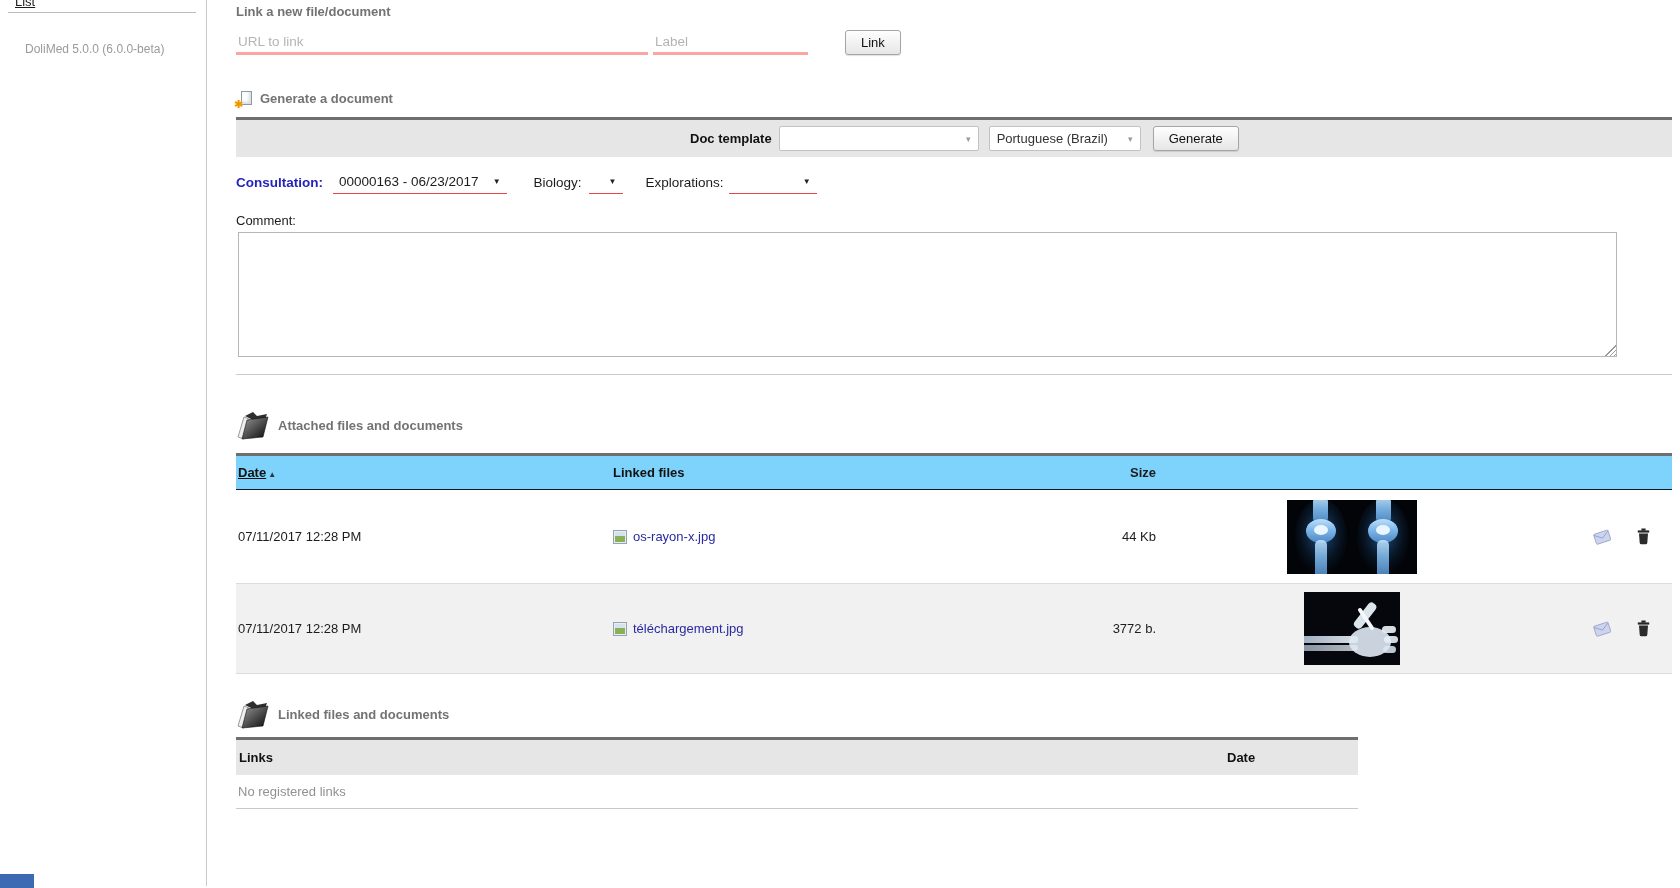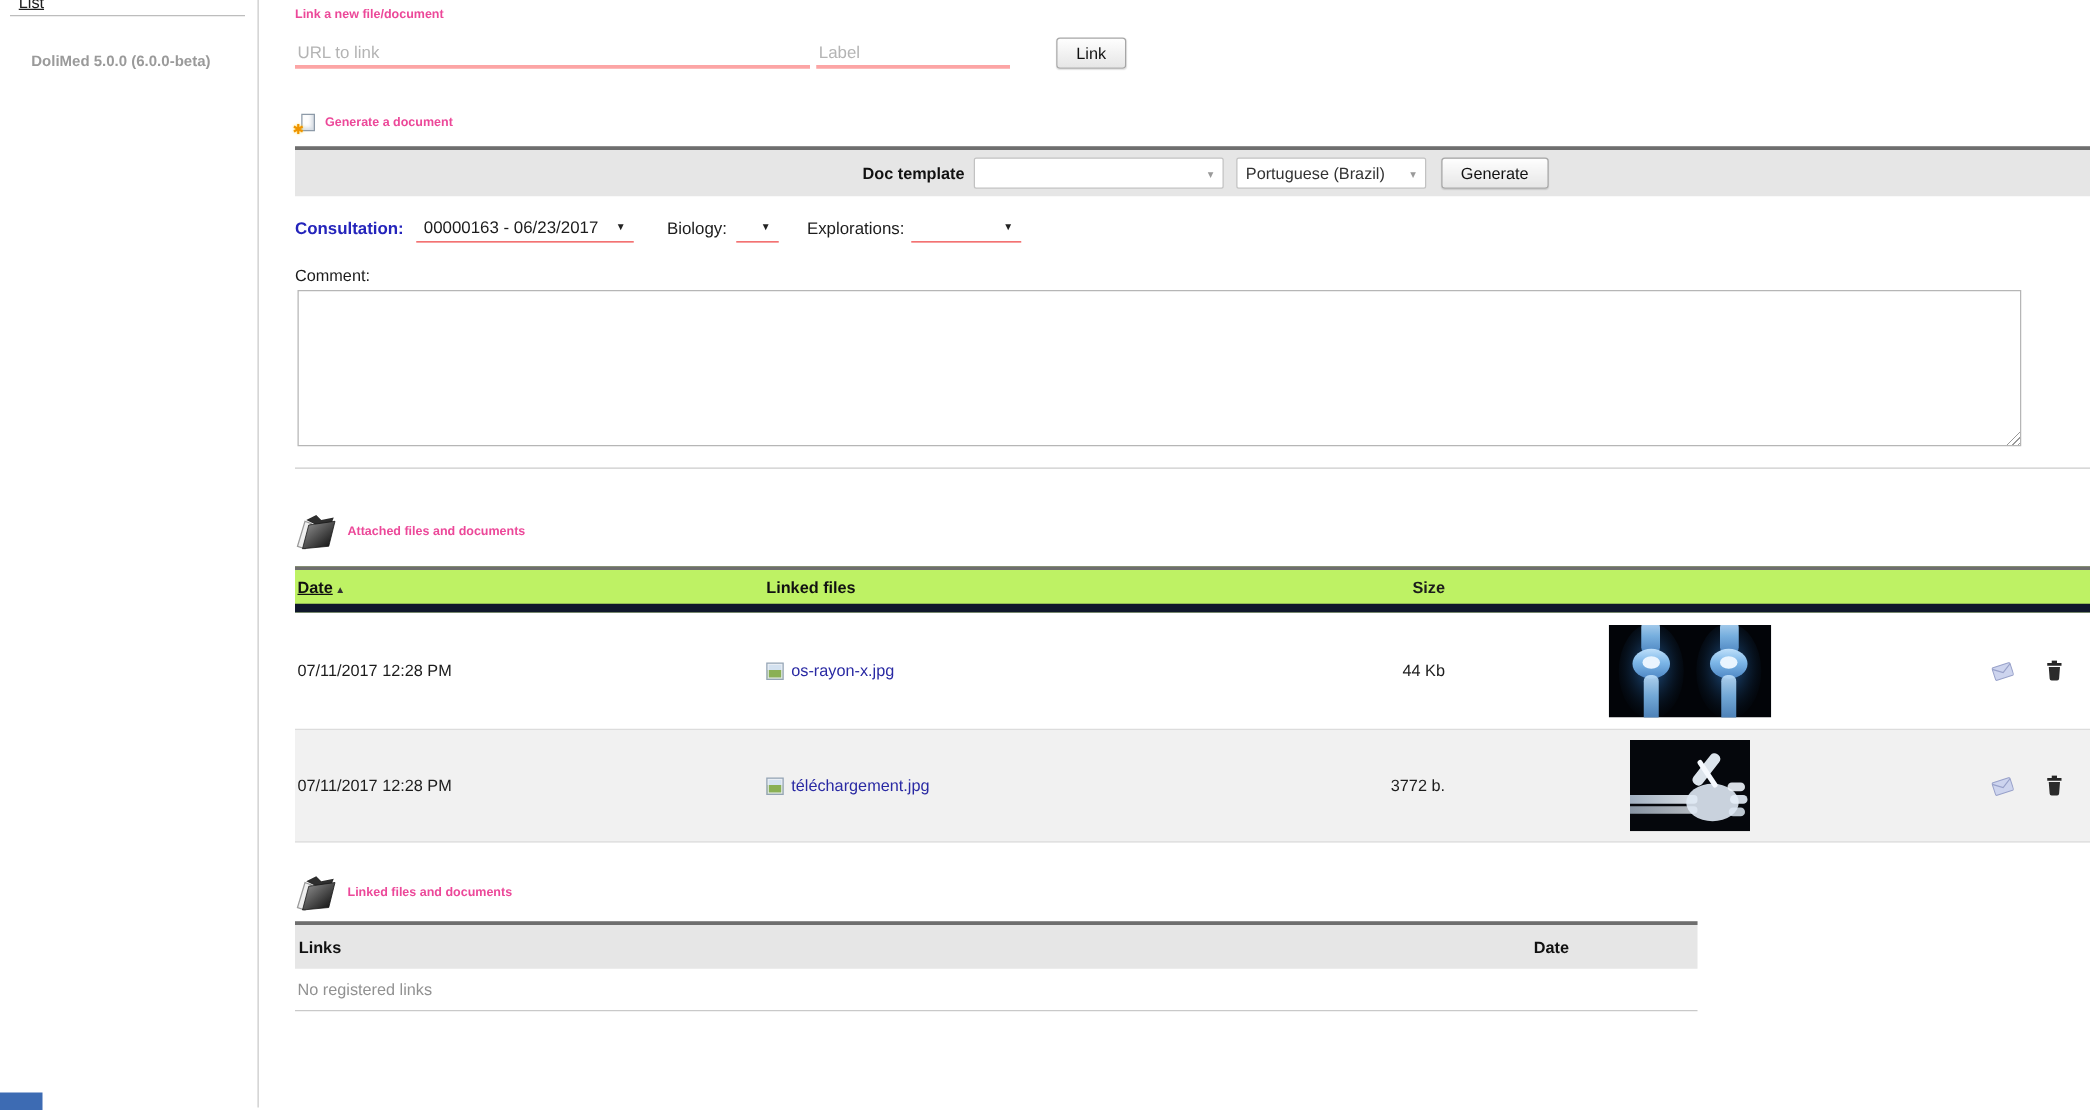--- a/index.html
+++ b/index.html
@@ -7,27 +7,27 @@
   body {
     width:1680px; height:888px; position:relative; overflow:hidden;
     background:#ffffff; color:#222;
     font-family:"Liberation Sans", sans-serif; font-size:13px;
   }
 
   
   .sidebar { position:absolute; left:0; top:0; width:207px; height:886px; border-right:1px solid #c9c9c9; background:#fff; }
   .list-link { position:absolute; top:-6px; left:15px; color:#1c1c1c; text-decoration:underline; font-size:13px; cursor:pointer; }
   .side-rule { position:absolute; top:12px; left:8px; width:188px; border:none; border-top:1px solid #bdbdbd; margin:0; }
-  .version { position:absolute; top:42px; left:25px; color:#9a9a9a; font-size:12px; white-space:nowrap;font-weight:bold; }
+  .version { position:absolute; top:42px; left:25px; color:#9a9a9a; font-size:12px; white-space:nowrap; }
   .blue-chip { position:absolute; left:0; top:874px; width:34px; height:14px; background:#3d6bb3; }
 
   
   .main { position:absolute; left:236px; top:0; width:1436px; }
 
-  .section-title { color:#ec4899; font-weight:bold; font-size:10px; line-height:17px; margin:0; }
+  .section-title { color:#737373; font-weight:bold; font-size:13px; line-height:17px; margin:0; }
   #link-title { margin-top:3px; }
 
   .icon-title-row { display:flex; align-items:center; gap:8px; }
   #gen-title-row { margin-top:35px; height:17px; }
   #attached-title-row { margin-top:34px; height:32px; }
   #linked-title-row { margin-top:24px; height:32px; }
 
   
   .link-row { display:flex; align-items:flex-end; margin-top:10px; height:25px; }
   .u-input {
@@ -102,21 +102,21 @@
       linear-gradient(135deg, transparent 0 50%, #999 50% 55%, transparent 55% 70%, #999 70% 75%, transparent 75% 90%, #999 90% 95%, transparent 95%);
   }
 
   .divider { margin:17px 0 0; border:none; border-top:1px solid #cccccc; }
 
   
   .folder-icon { width:34px; height:31px; }
 
   
   .t1-head {
-    margin-top:12px; height:37px; background:#bef264; border-top:3px solid #6e6e6e; border-bottom:7px solid #0f172a;
+    margin-top:12px; height:37px; background:#7dd3fc; border-top:3px solid #6e6e6e; border-bottom:1px solid #0f172a;
     display:grid; grid-template-columns:375px 400px 145px 392px 1fr; align-items:center; font-weight:bold; color:#111;
   }
   .t1-row {
     display:grid; grid-template-columns:375px 400px 145px 392px 1fr; align-items:center;
     border-bottom:1px solid #dcdcdc;
   }
   .t1-row.r1 { height:94px; }
   .t1-row.r2 { height:90px; background:#f1f1f1; }
   .t1-row.r3 { height:38px; }
   .cell-date { padding-left:2px; color:#1c1c1c; }

